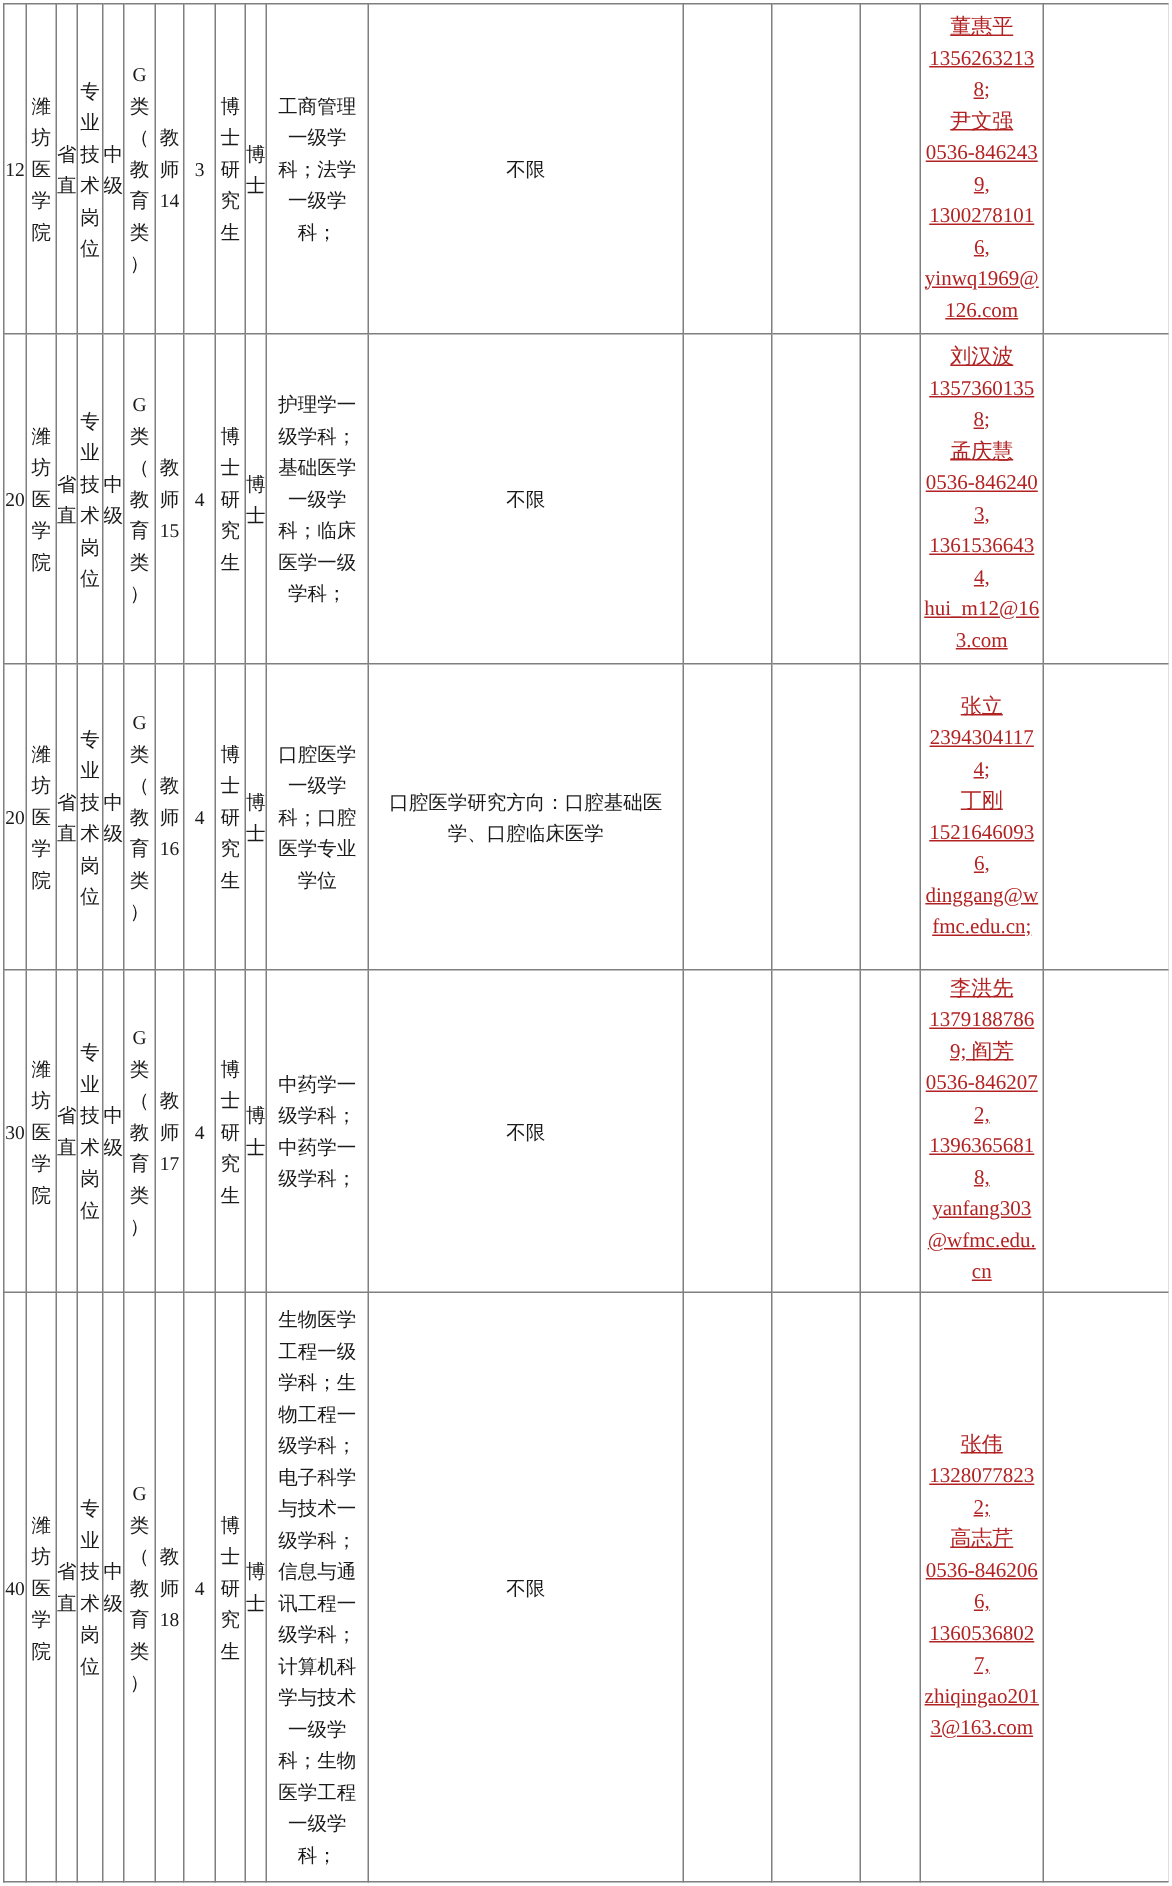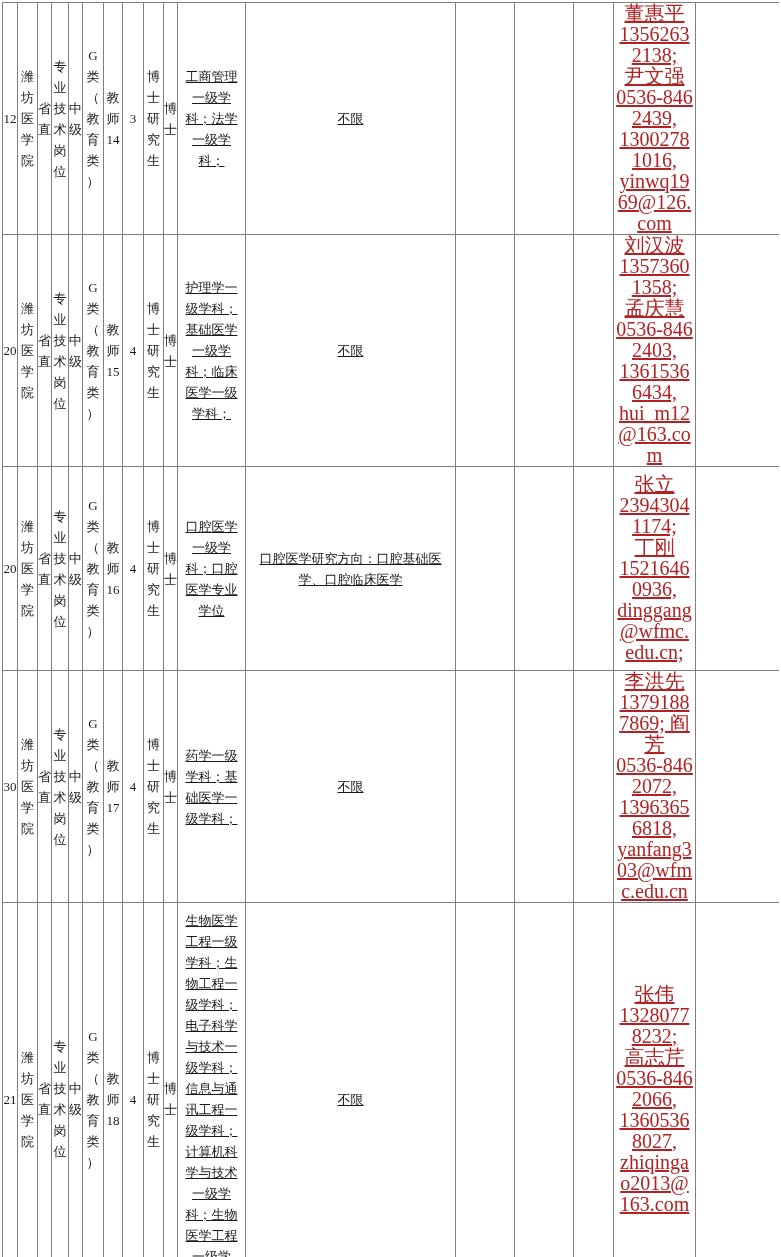--- a/index.html
+++ b/index.html
@@ -23,28 +23,28 @@
   }
   td{
     border:1px solid var(--border-color);
     text-align:center;vertical-align:middle;
     font-size:13px;line-height:21px;
     padding:0;overflow:hidden;
   }
   td.v{ 
     word-break:break-all;line-break:anywhere;
   }
-  td.major,td.remark{padding:0 2px;text-decoration:underline;}
+  td.major,td.remark{padding:0 2px;}
   td.contact{
     padding:0 2px;
     color:var(--contact-color);
     text-decoration:underline;
     white-space:pre-wrap;
     word-break:break-all;
-    font-size:20px;line-height:21px;
+    font-size:14px;line-height:21px;
   }
   tr.r17{height:220px;}
   tr.r18{height:220px;}
   tr.r19{height:204px;}
   tr.r20{height:215px;}
   tr.r21{height:393px;}
 </style>
 </head>
 <body>
 
@@ -145,34 +145,34 @@
       <td class="v">30</td>
       <td class="v">潍坊医学院</td>
       <td class="v">省直</td>
       <td class="v">专业技术岗位</td>
       <td class="v">中级</td>
       <td class="v">G类（教育类）</td>
       <td class="v">教师17</td>
       <td class="v">4</td>
       <td class="v">博士研究生</td>
       <td class="v">博士</td>
-      <td class="major">药学一级学科；基础医学一级学科；</td>
+      <td class="major">中药学一级学科；中药学一级学科；</td>
       <td class="remark">不限</td>
       <td></td>
       <td></td>
       <td></td>
       <td class="contact">李洪先
 13791887869; 阎芳
 0536-8462072,
 13963656818,
 yanfang303@wfmc.edu.cn</td>
       <td></td>
     </tr>
     <tr class="r21">
-      <td class="v">21</td>
+      <td class="v">40</td>
       <td class="v">潍坊医学院</td>
       <td class="v">省直</td>
       <td class="v">专业技术岗位</td>
       <td class="v">中级</td>
       <td class="v">G类（教育类）</td>
       <td class="v">教师18</td>
       <td class="v">4</td>
       <td class="v">博士研究生</td>
       <td class="v">博士</td>
       <td class="major">生物医学工程一级学科；生物工程一级学科；电子科学与技术一级学科；信息与通讯工程一级学科；计算机科学与技术一级学科；生物医学工程一级学科；</td>

